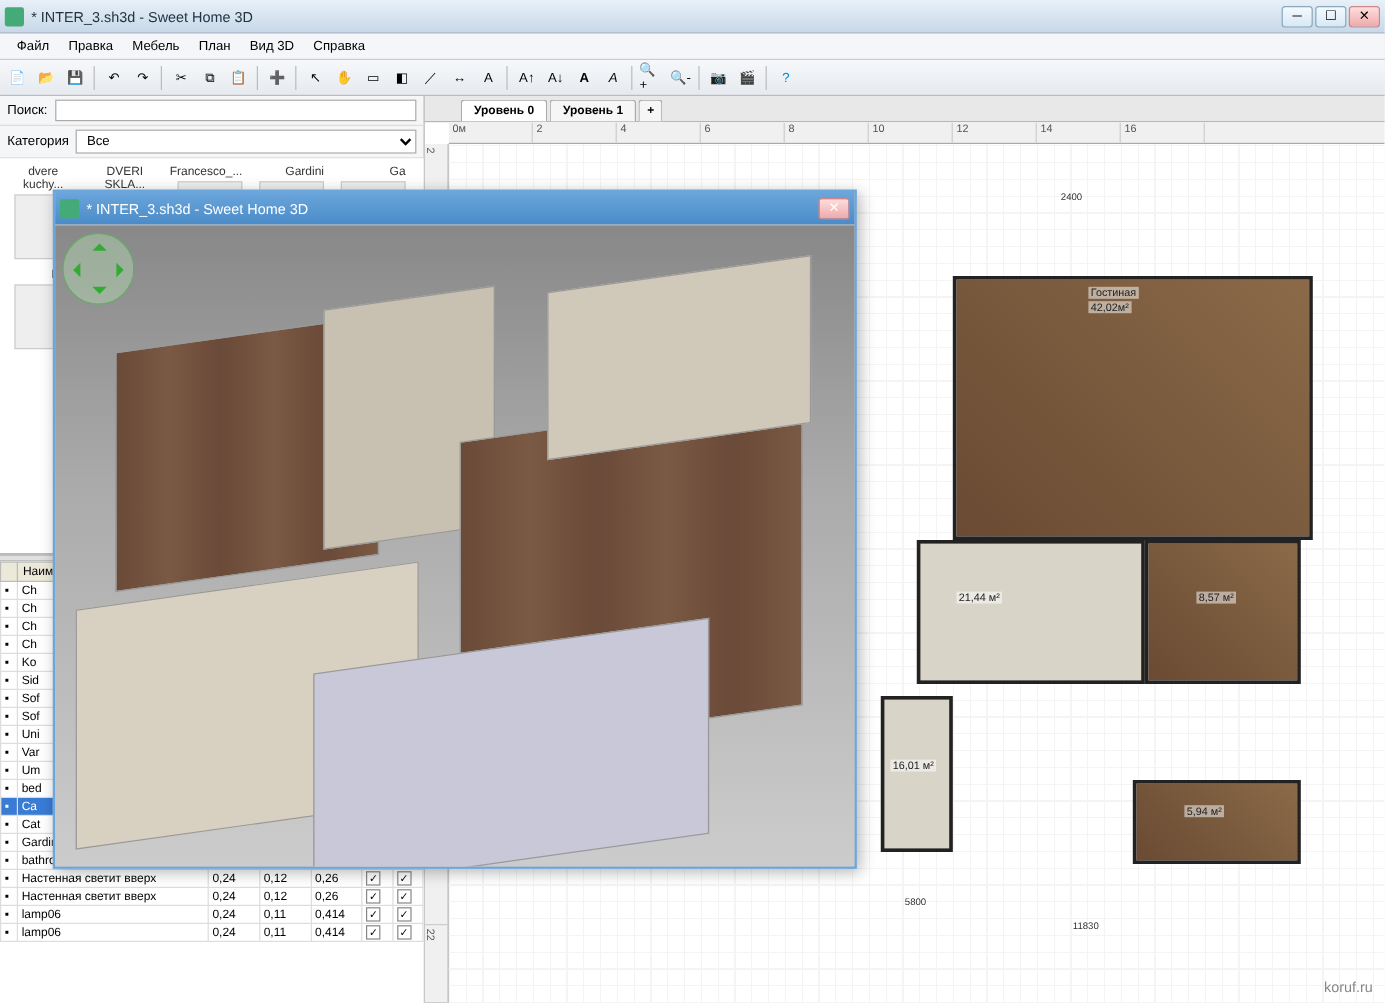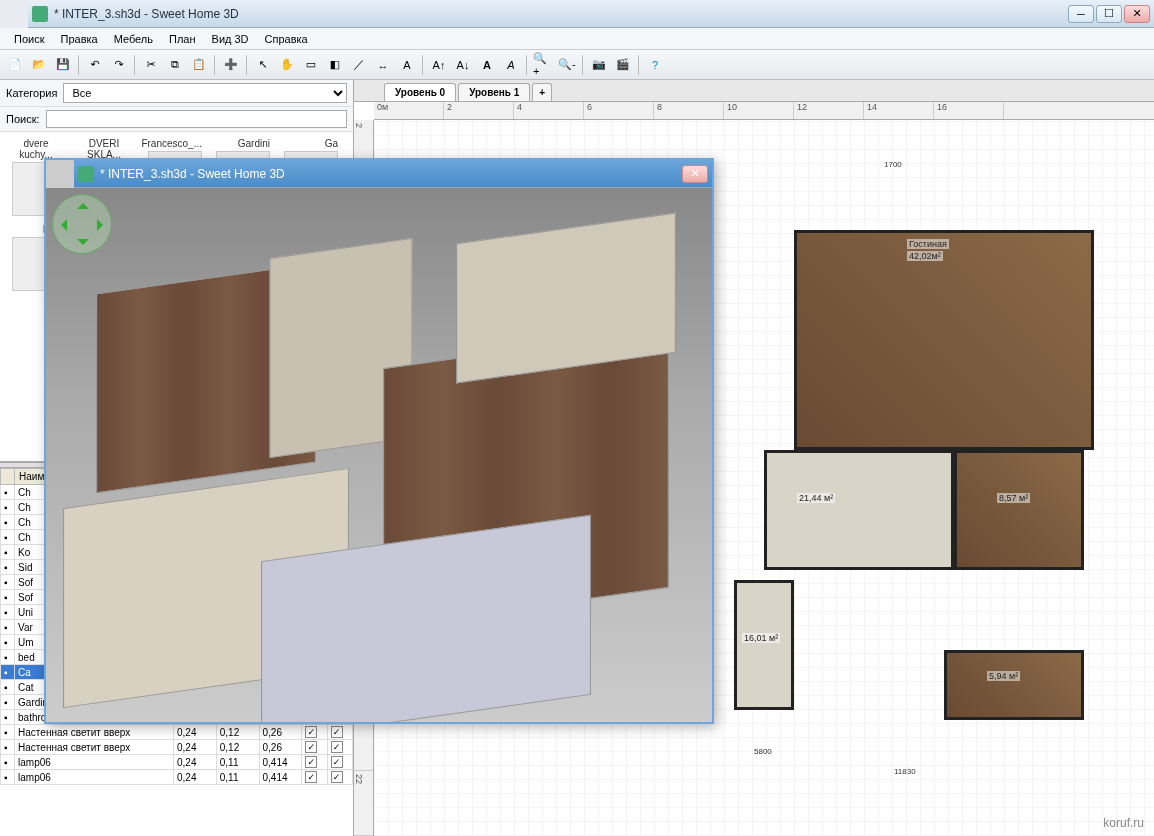--- a/index.html
+++ b/index.html
@@ -1,17 +1,17 @@
 <!DOCTYPE html>
 <html><head>
 <meta charset="utf-8">
 <style>
 * { margin:0; padding:0; box-sizing:border-box; font-family:Tahoma,Arial,sans-serif; font-size:11px; }
 body { background:#e8ecf2; width:1154px; height:836px; overflow:hidden; position:relative; }
-.titlebar { height:28px; background:linear-gradient(#e8f0f8,#c8d8e8); display:flex; align-items:center; padding:0 4px; border-bottom:1px solid #9ab;margin-left:28px; }
+.titlebar { height:28px; background:linear-gradient(#e8f0f8,#c8d8e8); display:flex; align-items:center; padding:0 4px; border-bottom:1px solid #9ab; }
 .titlebar .icon { width:16px; height:16px; margin-right:6px; background:#4a7; border-radius:2px; }
 .titlebar .title { flex:1; color:#234; font-size:12px; }
 .titlebar .winbtns { display:flex; gap:2px; }
 .winbtn { width:26px; height:18px; border:1px solid #8ab; border-radius:3px; background:linear-gradient(#f4faff,#d8e8f4); display:flex; align-items:center; justify-content:center; cursor:pointer; }
 .winbtn.close { border-color:#c88; background:linear-gradient(#fdd,#eaa); }
 .menubar { height:22px; background:#f4f6f9; display:flex; align-items:center; padding:0 6px; border-bottom:1px solid #ccc; }
 .menubar span { padding:3px 8px; cursor:pointer; }
 .toolbar { height:30px; background:linear-gradient(#f6f8fb,#e6eaee); display:flex; align-items:center; padding:0 4px; border-bottom:1px solid #bbb; gap:2px; }
 .tbtn { width:22px; height:22px; border:1px solid transparent; border-radius:2px; display:flex; align-items:center; justify-content:center; cursor:pointer; }
 .tsep { width:2px; height:20px; border-left:1px solid #bbb; margin:0 2px; }
@@ -66,21 +66,21 @@
   <div class="icon"></div>
   <div class="title">* INTER_3.sh3d - Sweet Home 3D</div>
   <div class="winbtns">
     <div class="winbtn">─</div>
     <div class="winbtn">☐</div>
     <div class="winbtn close">✕</div>
   </div>
 </div>
 
 <div class="menubar">
-  <span>Поиск</span>
+  <span>Файл</span>
   <span>Правка</span>
   <span>Мебель</span>
   <span>План</span>
   <span>Вид 3D</span>
   <span>Справка</span>
 </div>
 
 <div class="toolbar">
   <div class="tbtn">📄</div>
   <div class="tbtn">📂</div>
@@ -117,26 +117,26 @@
   <div class="tsep"></div>
   <div class="tbtn">📷</div>
   <div class="tbtn">🎬</div>
   <div class="tsep"></div>
   <div class="tbtn" style="color:#08c">?</div>
 </div>
 
 <div class="main">
   <div class="leftpanel">
     <div class="catrow">
+      <span>Поиск:</span>
+      <input type="text" style="">
+    </div>
+    <div class="catrow">
       <span>Категория</span>
       <select><option>Все</option></select>
-    </div>
-    <div class="catrow">
-      <span>Поиск:</span>
-      <input type="text" style="">
     </div>
     <div class="catalog">
       <div class="catcols" id="catcols">
           <span>dvere kuchy...<div class="thumb"></div></span>
           <span>DVERI SKLA...<div class="thumb"></div></span>
           <span>Francesco_...<div class="thumb"></div></span>
           <span>Gardini<div class="thumb"></div></span>
           <span>Ga<div class="thumb"></div></span>
           <span>Kand<div class="thumb"></div></span>
           <span>Karp<div class="thumb"></div></span>
@@ -390,21 +390,21 @@
         </div>
         <div class="room light" style="top:460px;left:360px;width:60px;height:130px;">
           <div class="roomlabel" style="top:50px;left:5px">16,01 м²</div>
         </div>
         <div class="room wood" style="top:530px;left:570px;width:140px;height:70px;">
           <div class="roomlabel" style="top:18px;left:40px">5,94 м²</div>
         </div>
 
         <div class="dim" style="bottom:80px;left:380px">5800</div>
         <div class="dim" style="bottom:60px;left:520px">11830</div>
-        <div class="dim" style="top:40px;left:510px">1700</div>
+        <div class="dim" style="top:40px;left:510px">2400</div>
       </div>
     </div>
   </div>
 </div>
 
 <div class="window3d">
   <div class="titlebar">
     <div class="icon"></div>
     <div class="title">* INTER_3.sh3d - Sweet Home 3D</div>
     <div class="winbtns">

